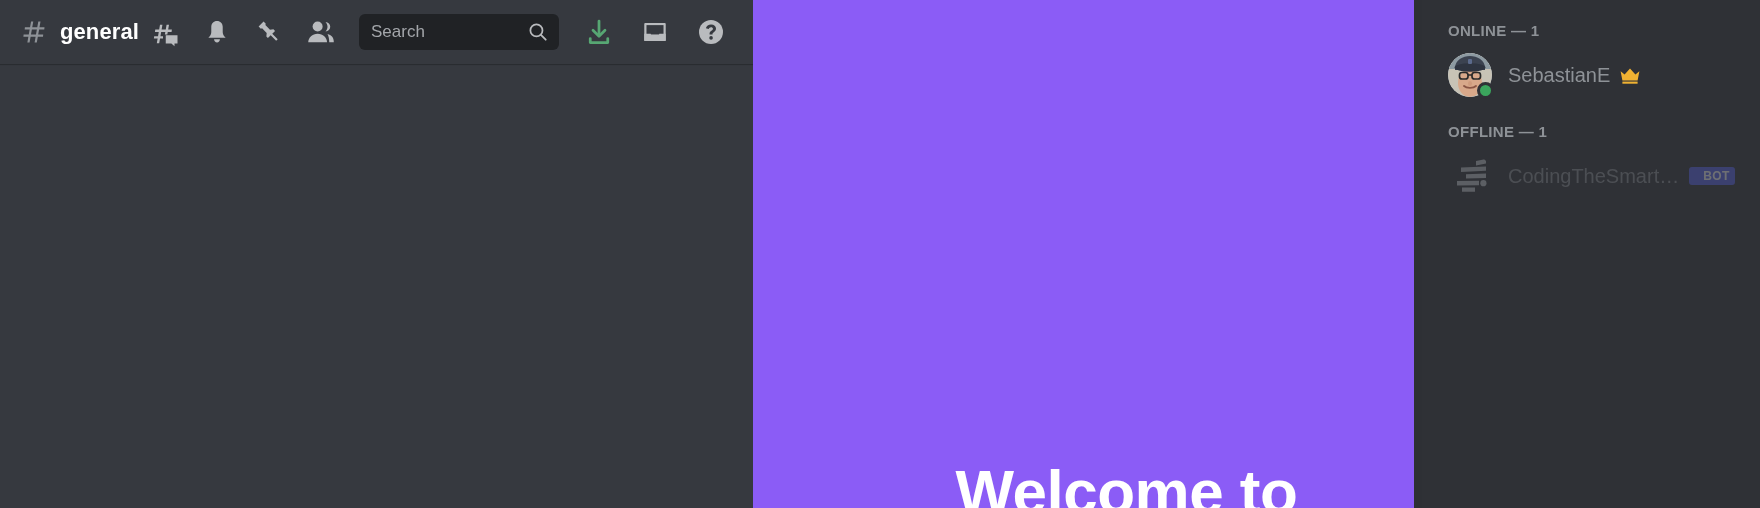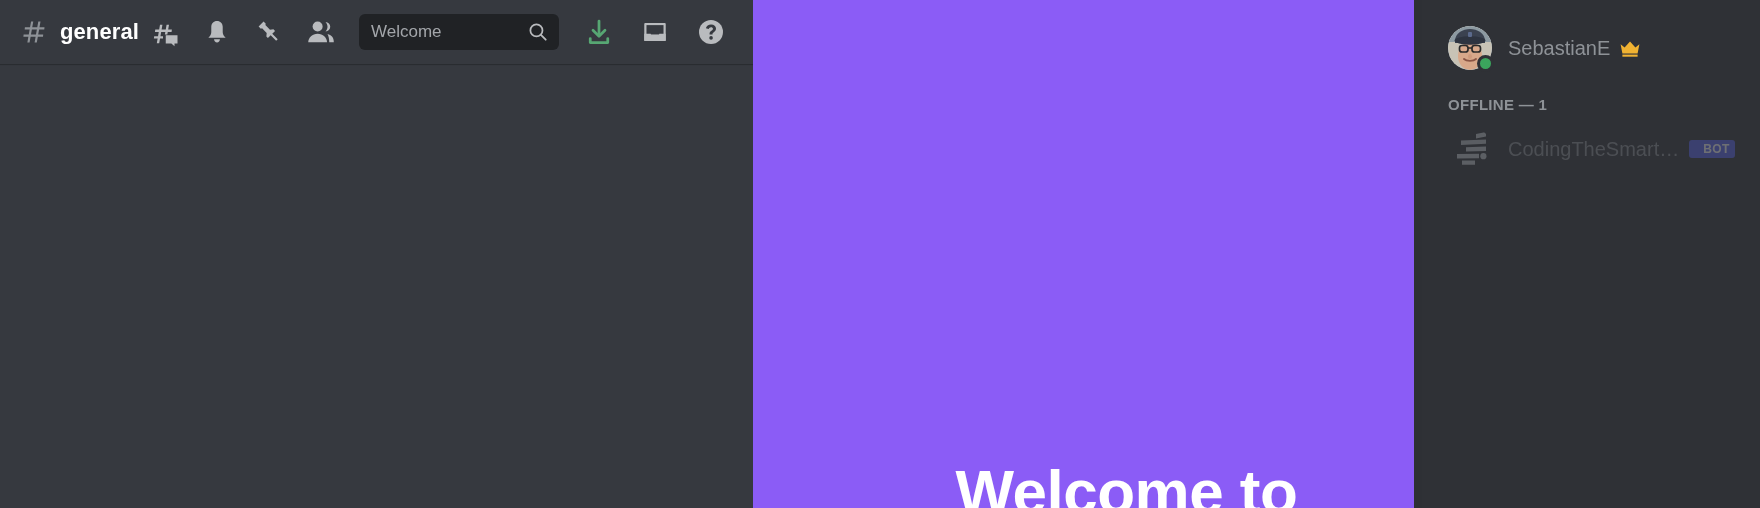--- a/index.html
+++ b/index.html
@@ -297,21 +297,21 @@
           <circle cx="9.3" cy="7.6" r="4.0" fill="#b9bbbe"></circle>
           <path fill="#b9bbbe" d="M1.8 20.2 C1.8 16.2 5.1 13.3 9.3 13.3 C13.5 13.3 16.8 16.2 16.8 20.2 Z"></path>
           <path fill="#b9bbbe" d="M15.6 4.0 C17.8 4.3 19.4 5.8 19.4 7.8 C19.4 9.8 17.8 11.3 15.6 11.6 C16.6 10.5 17.2 9.2 17.2 7.8 C17.2 6.4 16.6 5.1 15.6 4.0 Z"></path>
           <path fill="#b9bbbe" d="M17.2 13.6 C20.2 14.3 22.2 16.5 22.2 19.4 L22.2 20.2 L18.6 20.2 C18.6 17.6 18.1 15.4 17.2 13.6 Z"></path>
         </svg>
       </div>
 
     </div>
 
     <div class="search-box">
-      <span class="search-placeholder" title="Search">Welcome</span>
+      <span class="search-placeholder" title="Search">Search</span>
       <span class="search-ico">
         <svg width="22" height="22" viewBox="0 0 24 24">
           <circle cx="10.3" cy="10.3" r="6.6" fill="none" stroke="#b9bbbe" stroke-width="1.9"></circle>
           <line x1="15.2" y1="15.2" x2="20.4" y2="20.4" stroke="#b9bbbe" stroke-width="2.0" stroke-linecap="round"></line>
         </svg>
       </span>
     </div>
 
     <div class="hdr-right">
 
@@ -347,20 +347,21 @@
 
     <div class="chat">
       <div class="welcome-wrap">
         <div class="welcome-title">Welcome to</div>
       </div>
       <div class="chat-scrollbar"></div>
     </div>
 
     <div class="members">
 
+      <div class="group-header">ONLINE — 1</div>
 
       <div class="member-row">
         <div class="avatar-wrap">
           <div class="avatar">
             <svg width="44" height="44" viewBox="0 0 44 44">
               <defs>
                 <clipPath id="avclip">
                     <circle cx="22" cy="22" r="22"></circle>
                   </clipPath>
               </defs>

